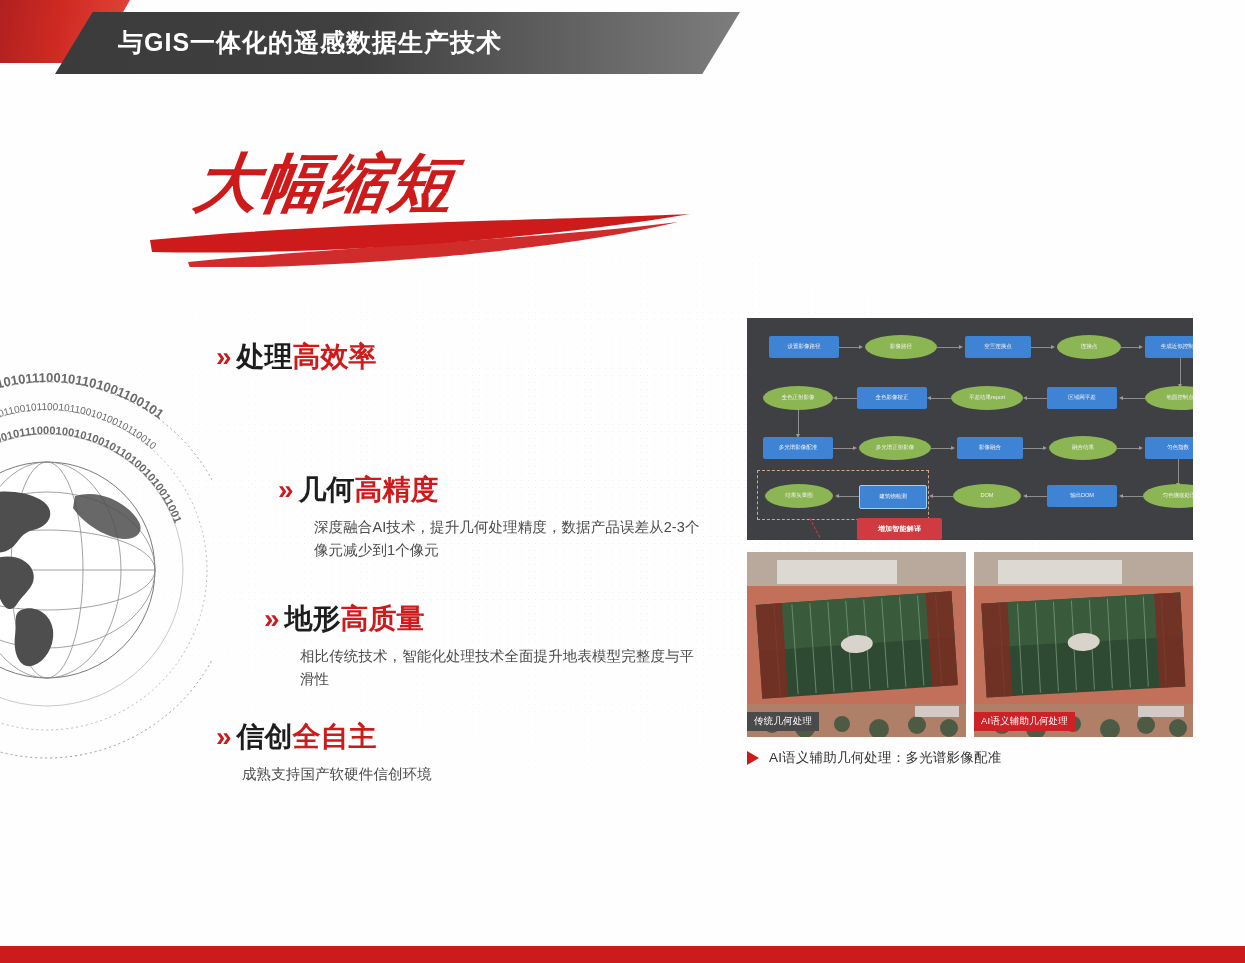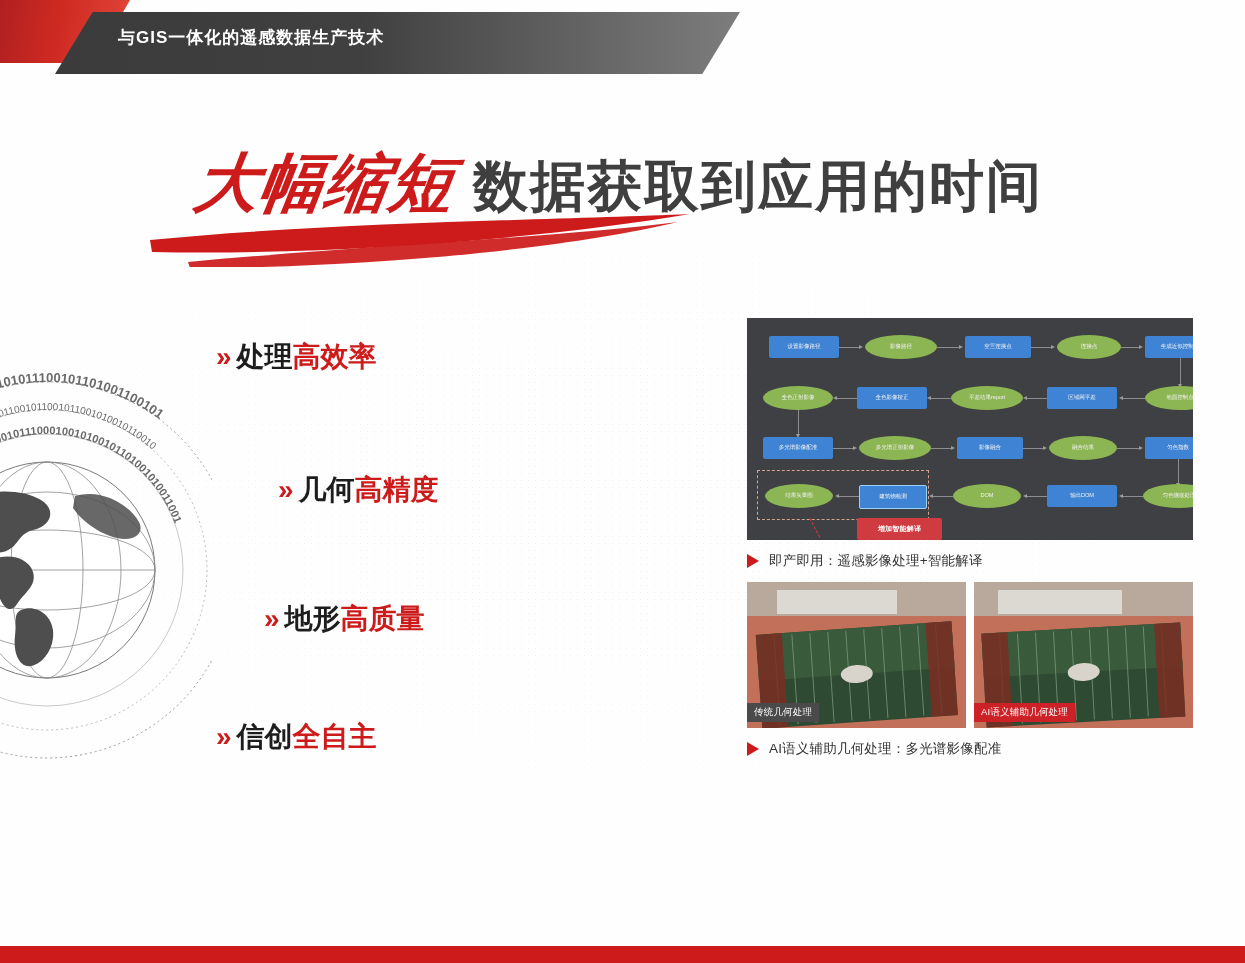--- a/index.html
+++ b/index.html
@@ -29,21 +29,21 @@
     background:linear-gradient(100deg,#b02020 0%,#cf2a22 45%,#e2463a 100%);
     clip-path:polygon(0 0,100% 0,72% 100%,0 100%);
   }
   .hdr-dark{
     position:absolute;left:55px;top:12px;width:685px;height:62px;
     background:linear-gradient(90deg,#3b3b3b 0%,#404040 45%,#7d7d7d 100%);
     clip-path:polygon(5.5% 0,100% 0,94.5% 100%,0 100%);
   }
   .hdr-title{
     position:absolute;left:118px;top:26px;
-    font-size:17px;font-weight:bold;color:#ffffff;letter-spacing:1px;
+    font-size:25px;font-weight:bold;color:#ffffff;letter-spacing:1px;
     white-space:nowrap;
   }
 
   
   .title-block{position:absolute;left:195px;top:140px;width:900px;height:115px;}
   .title-row{display:flex;align-items:baseline;white-space:nowrap;}
   .t-red{
     font-size:64px;font-weight:bold;color:#cd1a1a;
     font-style:italic;letter-spacing:1px;
     transform:skewX(-8deg);display:inline-block;
@@ -122,21 +122,21 @@
     display:flex;align-items:center;margin-top:12px;
     font-size:13.5px;color:#333;letter-spacing:.2px;
   }
   .cap-tri{
     width:0;height:0;border-top:7px solid transparent;border-bottom:7px solid transparent;
     border-left:12px solid #cd1a1a;margin-right:10px;flex:0 0 auto;
   }
 
   
   .photo-row{display:flex;gap:8px;margin-top:12px;}
-  .photo{position:relative;width:219px;height:146px;overflow:hidden;}
+  .photo{position:relative;width:219px;height:185px;overflow:hidden;}
   .photo .label{
     position:absolute;left:0;bottom:6px;
     font-size:9.5px;color:#fff;padding:3px 7px;white-space:nowrap;
     letter-spacing:.2px;
   }
   .label.gray{background:#4a4a4a;}
   .label.red{background:#cc2127;}
 
   
   .bottom-bar{position:absolute;left:0;bottom:0;width:1245px;height:17px;background:#cd1a1a;}
@@ -150,21 +150,20 @@
 
   <div class="header-wrap">
     <div class="hdr-red"></div>
     <div class="hdr-dark"></div>
     <div class="hdr-title">与GIS一体化的遥感数据生产技术</div>
   </div>
 
   <div class="title-block">
     <div class="title-row">
       <span class="t-red">大幅缩短</span>
-      <span class="t-dark">数据获取到应用的时间</span>
     </div>
     <svg class="swoosh" viewBox="0 0 760 55">
       <path d="M20,28 C200,10 430,8 560,2 C420,26 200,44 22,40 Z" fill="#cd1a1a"></path>
       <path d="M58,50 C230,34 420,26 548,10 C430,38 230,56 60,56 Z" fill="#cd1a1a" opacity=".92"></path>
     </svg>
   </div>
 
   <svg class="globe-art" viewBox="0 0 330 530">
     <defs>
       <path id="r1" d="M165,265 m-188,0 a188,188 0 1,1 376,0 a188,188 0 1,1 -376,0"></path>
@@ -209,36 +208,39 @@
         <span class="h-red">高效率</span>
       </div>
     </div>
 
     <div class="bullet-item" id="bi1">
       <div class="b-head">
         <span class="chev">»</span>
         <span class="h-dark">几何</span>
         <span class="h-red">高精度</span>
       </div>
+      <div class="b-body">深度融合AI技术，提升几何处理精度，数据产品误差从2-3个像元减少到1个像元</div>
     </div>
 
     <div class="bullet-item" id="bi2">
       <div class="b-head">
         <span class="chev">»</span>
         <span class="h-dark">地形</span>
         <span class="h-red">高质量</span>
       </div>
+      <div class="b-body">相比传统技术，智能化处理技术全面提升地表模型完整度与平滑性</div>
     </div>
 
     <div class="bullet-item" id="bi3">
       <div class="b-head">
         <span class="chev">»</span>
         <span class="h-dark">信创</span>
         <span class="h-red">全自主</span>
       </div>
+      <div class="b-body">成熟支持国产软硬件信创环境</div>
     </div>
 
   </div>
 
   <div class="right-col">
 
     <div class="flow-panel">
       <div class="flow-inner">
 
         <div class="node rect" style="left:22px;top:18px;width:70px;height:22px;">设置影像路径</div>
@@ -307,24 +309,20 @@
         <div class="arrow h" style="left:90px;top:178px;width:22px;"></div>
         <div class="arrow-head ah-l" style="left:88px;top:175.5px;"></div>
         <div class="node ell" style="left:18px;top:166px;width:68px;height:24px;">结果矢量图</div>
 
         <div class="callout-line" style="left:62px;top:200px;height:22px;transform:rotate(-28deg);transform-origin:top;"></div>
         <div class="callout" style="left:110px;top:200px;width:85px;height:22px;">增加智能解译</div>
 
       </div>
     </div>
 
-    <div class="caption">
-      <span class="cap-tri"></span>
-      <span>即产即用：遥感影像处理+智能解译</span>
-    </div>
 
     <div class="photo-row">
 
       <div class="photo">
         <svg viewBox="0 0 219 185" width="219" height="185">
           <rect width="219" height="185" fill="#c8b4a6"></rect>
           <rect y="0" width="219" height="34" fill="#b9a89c"></rect>
           <rect x="30" y="8" width="120" height="24" fill="#dcd8d2"></rect>
           <rect y="34" width="219" height="118" fill="#c2705a"></rect>
           <g transform="rotate(-4 110 95)">

